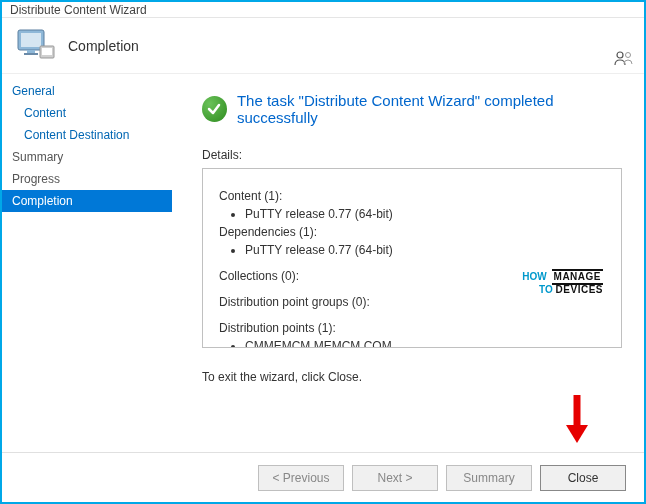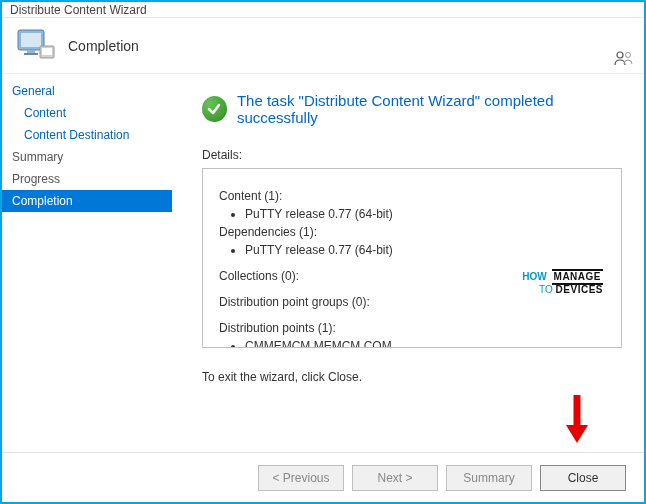--- a/index.html
+++ b/index.html
@@ -23,21 +23,21 @@
     .success-text { font-size: 15px; color: #0066cc; }
     .details-label { font-size: 12px; color: #333; margin-bottom: 6px; }
     .details-box { border: 1px solid #c0c0c0; background: #fff; padding: 14px 16px; font-size: 12px; line-height: 1.5; height: 180px; overflow: hidden; position: relative; }
     .details-box .section-title { margin-top: 4px; }
     .details-box ul { list-style: disc; padding-left: 26px; }
     .exit-text { margin-top: 22px; font-size: 12px; color: #333; }
     .watermark { position: absolute; right: 18px; top: 100px; font-size: 10px; line-height: 1; }
     .watermark .wm1 { color: #0099cc; font-weight: 700; }
     .watermark .wm2 { color: #111; font-weight: 700; letter-spacing: 0.5px; border-top: 2px solid #111; border-bottom: 2px solid #111; padding: 1px 2px; display: inline-block; margin-left: 2px;}
     .watermark .wm3 { color: #111; font-weight: 800; letter-spacing: 0.5px; }
-    .watermark .wm4 { color: #0099cc; font-weight: 400; }
+    .watermark .wm4 { color: #0099cc; font-weight: 700; }
     .footer { position: absolute; bottom: 0; left: 0; right: 0; height: 50px; border-top: 1px solid #e0e0e0; display: flex; align-items: center; justify-content: flex-end; padding: 0 18px; gap: 8px; background: #fff; }
     .btn { min-width: 86px; height: 26px; background: #f0f0f0; border: 1px solid #bfbfbf; font-size: 12px; color: #888; cursor: default; font-family: inherit; }
     .btn.enabled { color: #333; border: 1px solid #888; cursor: pointer; }
     .arrow-down { position: absolute; right: 52px; bottom: 56px; pointer-events: none; }
   </style>
 </head>
 <body>
 
 <div class="window">
 

